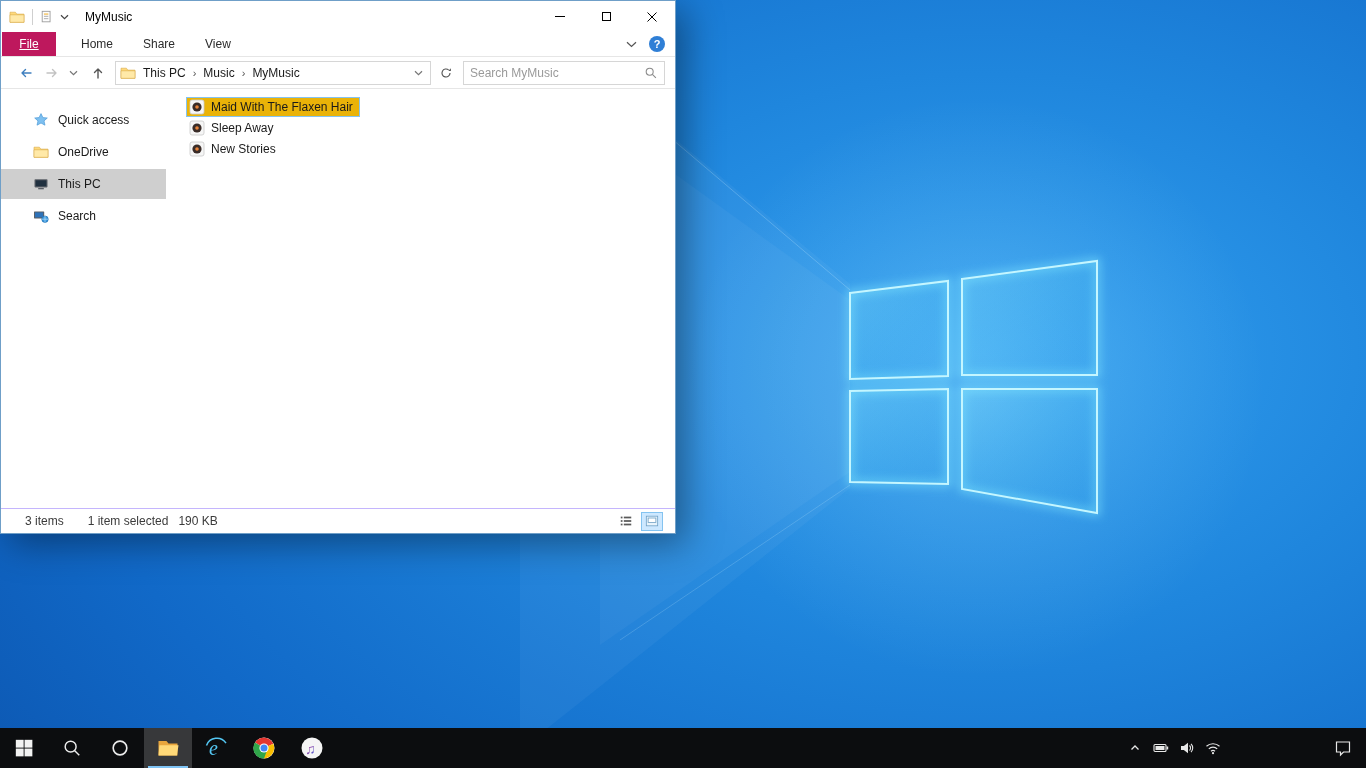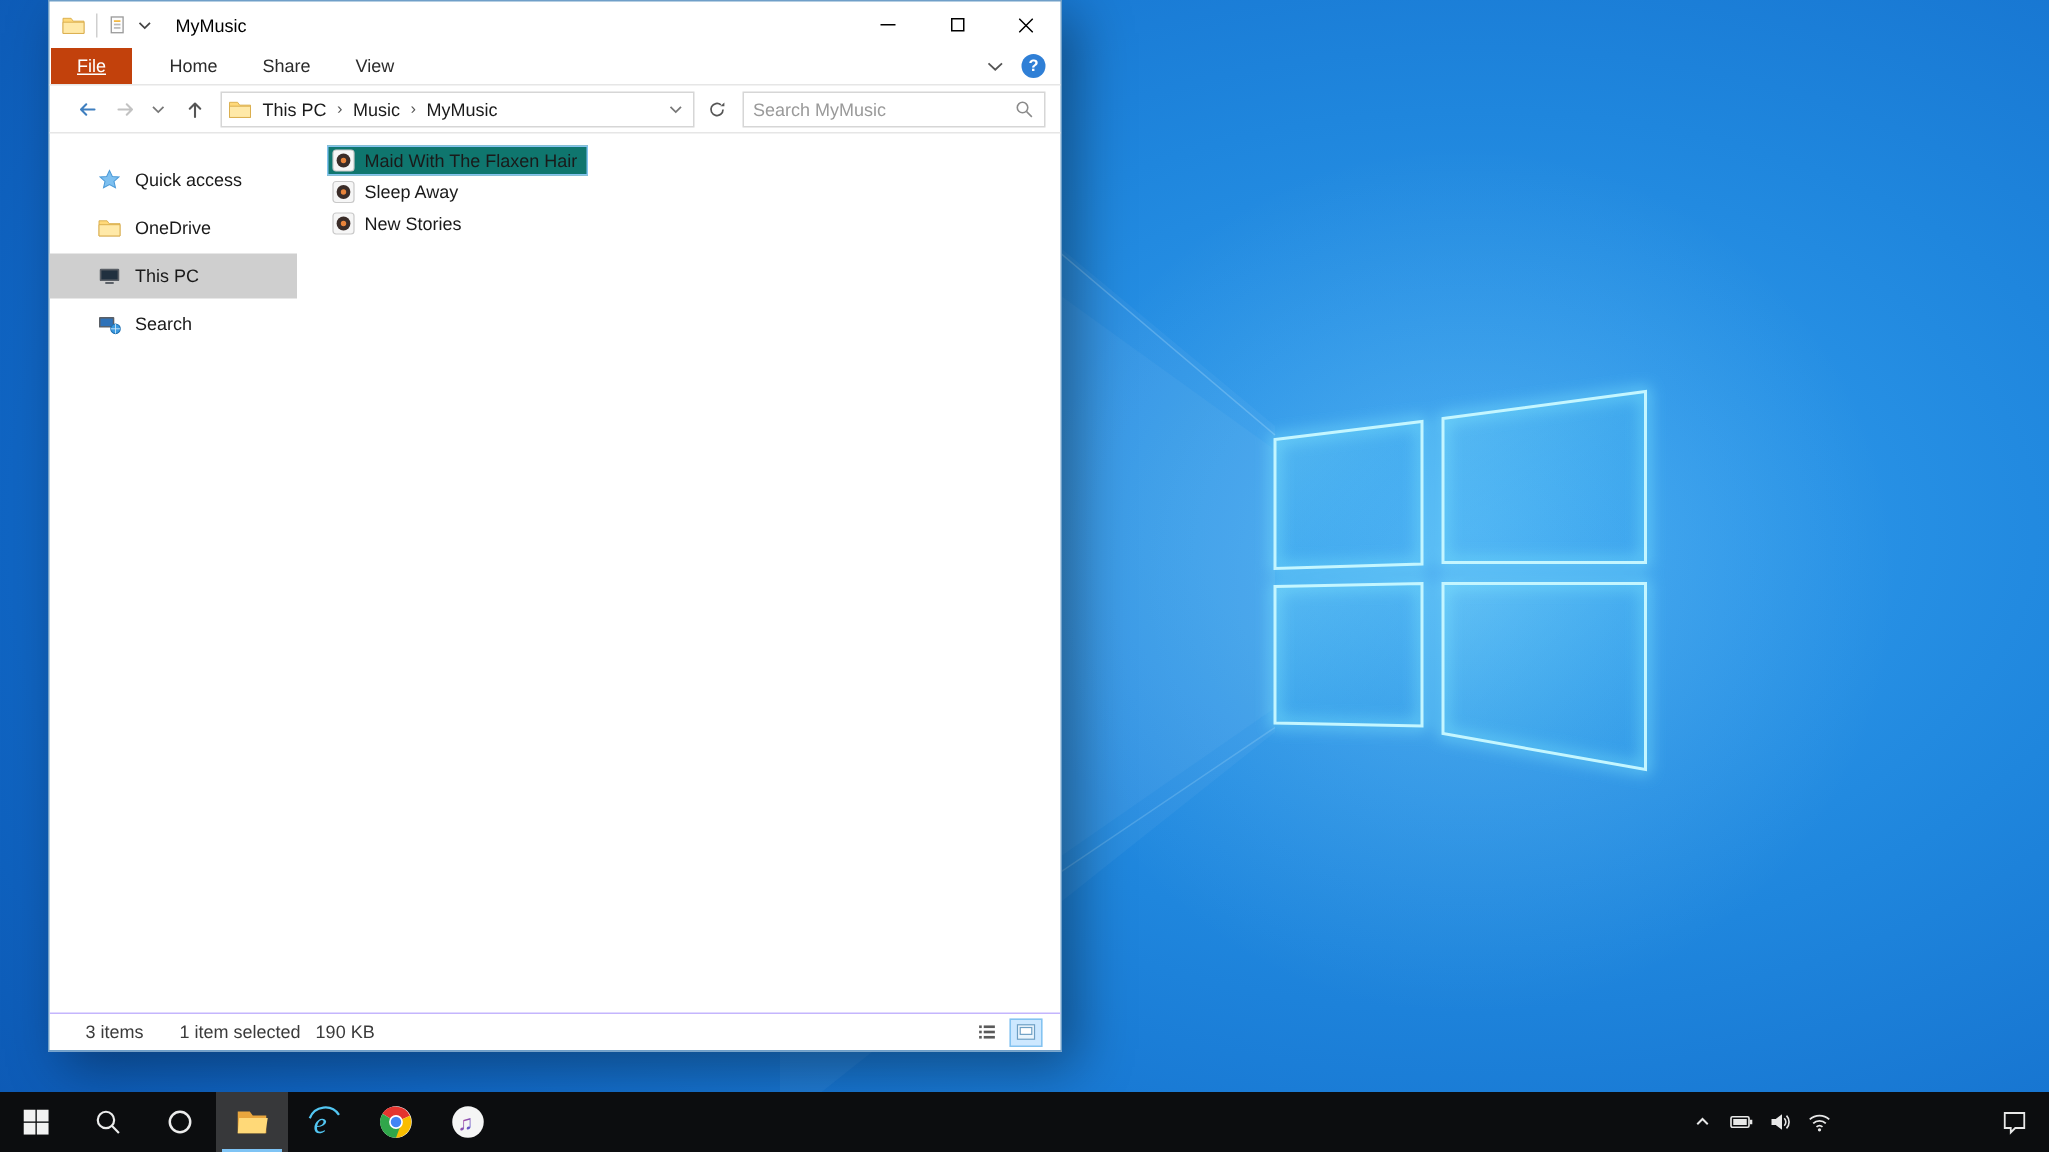--- a/index.html
+++ b/index.html
@@ -9,37 +9,37 @@
   
   .desktop {
     position: relative; width: 1366px; height: 768px;
     background: radial-gradient(115% 130% at 72% 46%,
       #33a0f0 0%, #1f86dd 28%, #1169c8 58%, #0b52ab 82%, #0a479a 100%);
   }
   .wallpaper { position: absolute; inset: 0; width: 100%; height: 100%; }
 
   
   .window {
-    position: absolute; left: 0; top: 0; width: 676px; height: 701px;
+    position: absolute; left: 0; top: 0; width: 676px; height: 534px;
     background: #fff; border: 1px solid #6f9fc8;
     box-shadow: 10px 10px 34px rgba(0,0,0,0.38);
-    display: flex; flex-direction: column; margin-left: 32px;
+    display: flex; flex-direction: column;
   }
   .titlebar { height: 31px; display: flex; align-items: center; padding-left: 8px; flex: none; }
   .qat-sep { width: 1px; height: 16px; background: #cfcfcf; margin: 0 7px; }
   .qat-chevron { margin-left: 6px; }
   .win-title { margin-left: 16px; font-size: 12px; color: #000; }
   .caption-buttons { margin-left: auto; display: flex; height: 100%; }
   .cap-btn { width: 46px; height: 100%; display: flex; align-items: center; justify-content: center; }
   .glyph-min { width: 10px; height: 1px; background: #000; }
   .glyph-max { width: 9px; height: 9px; border: 1px solid #000; }
 
   .ribbon-tabs { height: 25px; display: flex; align-items: stretch; border-bottom: 1px solid #e6e6e6; flex: none; }
   .file-tab { width: 54px; display: flex; align-items: center; justify-content: center;
-    background: #c2410c; color: #fff; margin-left: 1px; text-decoration: underline; }
+    background: #be185d; color: #fff; margin-left: 1px; text-decoration: underline; }
   .rtab { padding: 0 15px; display: flex; align-items: center; color: #2b2b2b; }
   .ribbon-right { margin-left: auto; display: flex; align-items: center; gap: 12px; padding-right: 10px; }
   .help-circle { width: 16px; height: 16px; border-radius: 50%; background: #2f7fd6; color: #fff;
     font-size: 11px; font-weight: bold; display: flex; align-items: center; justify-content: center; }
 
   .nav-row { height: 32px; display: flex; align-items: center; padding-left: 12px;
     border-bottom: 1px solid #e6e6e6; flex: none; }
   .nav-btn { width: 26px; height: 26px; display: flex; align-items: center; justify-content: center; flex: none; }
   .nav-btn.small { width: 16px; }
   .address-box { margin-left: 4px; width: 316px; height: 24px; border: 1px solid #d6d6d6;
@@ -58,21 +58,21 @@
   .sidebar { width: 165px; flex: none; padding-top: 16px; }
   .side-item { height: 30px; margin-bottom: 2px; display: flex; align-items: center;
     padding-left: 32px; gap: 9px; }
   .side-item.selected { background: #cfcfcf; }
   .side-item .lbl { color: #1a1a1a; }
 
   .content { flex: 1; padding: 8px 0 0 20px; }
   .file-row { height: 21px; }
   .file-item { display: inline-flex; align-items: center; gap: 6px;
     padding: 1px 6px 1px 2px; border: 1px solid transparent; }
-  .file-item.selected { background: #0f766e; border-color: #84c3f0; }
+  .file-item.selected { background: #eab308; border-color: #84c3f0; }
 
   .statusbar { height: 25px; border-top: 1px solid #c4b5fd; display: flex; align-items: center;
     flex: none; color: #3b3b3b; }
   .st-items { margin-left: 24px; }
   .st-selection { margin-left: 24px; }
   .st-size { margin-left: 10px; }
   .view-buttons { margin-left: auto; margin-right: 12px; display: flex; gap: 4px; }
   .view-btn { width: 22px; height: 19px; display: flex; align-items: center; justify-content: center;
     border: 1px solid transparent; }
   .view-btn.selected { background: #cde8ff; border-color: #84c3f0; }

